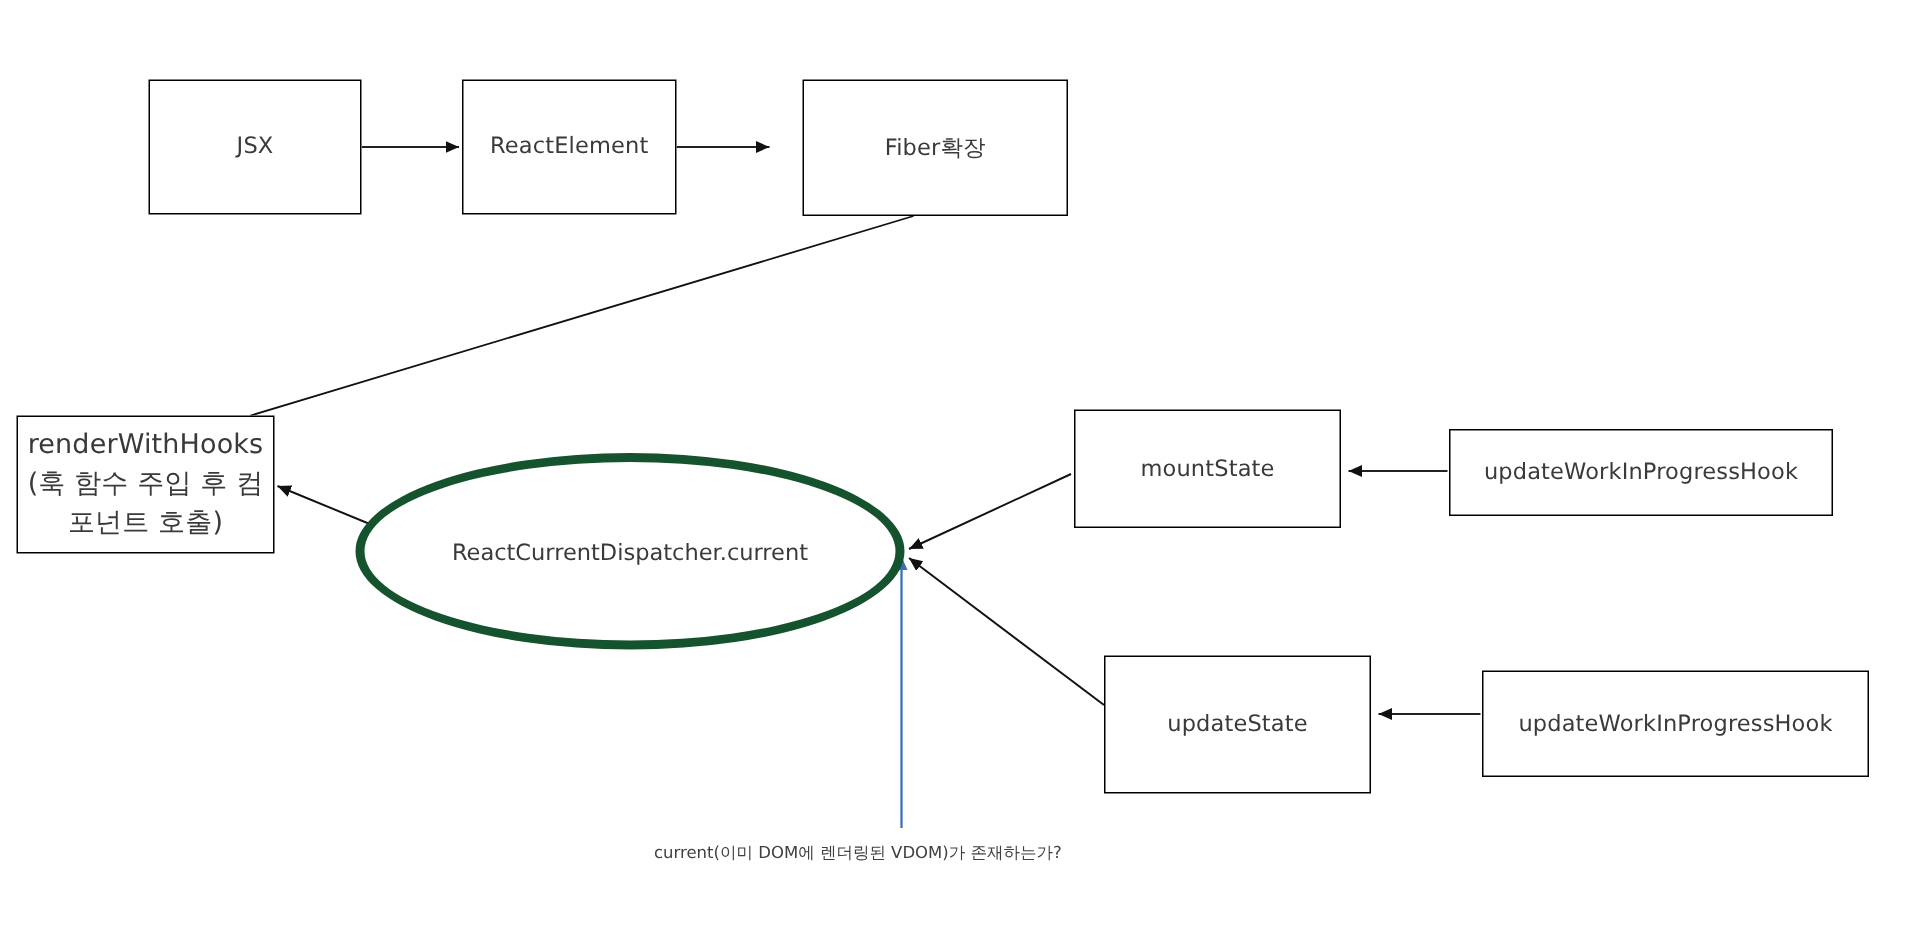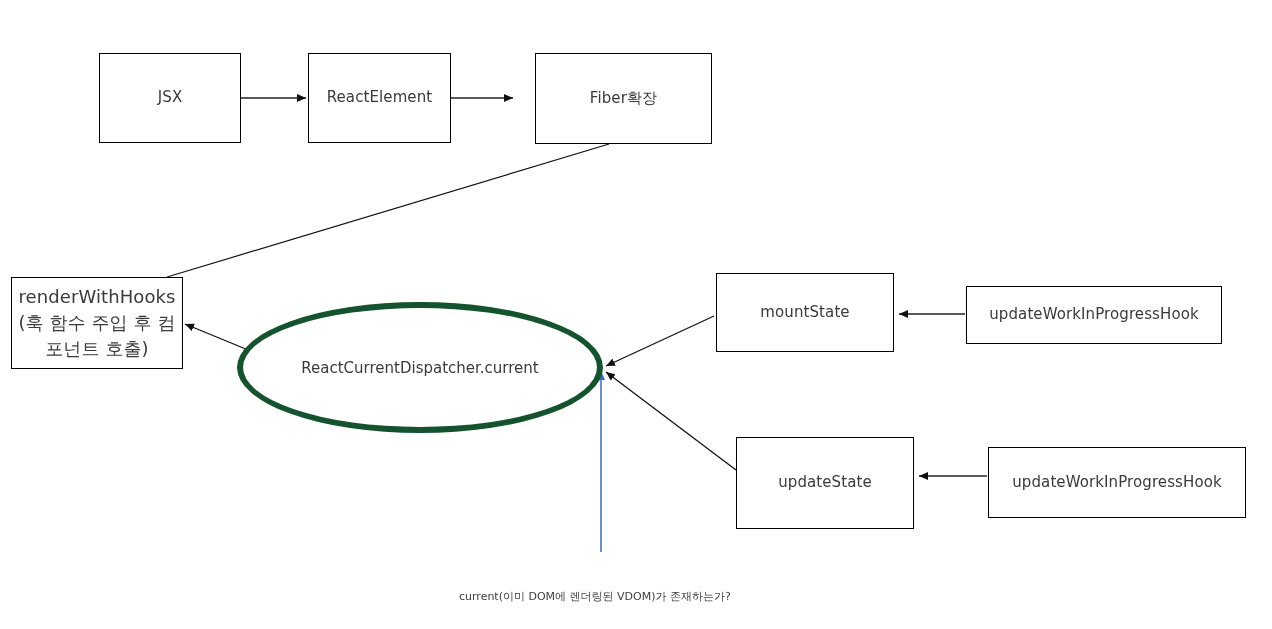--- a/index.html
+++ b/index.html
@@ -136,15 +136,15 @@
   </div>
 
   <div class="node" style="left:736px; top:437px; width:178px; height:92px;">
     <span class="node-label">updateState</span>
   </div>
 
   <div class="node" style="left:988px; top:447px; width:258px; height:71px;">
     <span class="node-label">updateWorkInProgressHook</span>
   </div>
 
-  <div class="caption" style="left:459px; top:561px;margin-top:28px;">current(이미 DOM에 렌더링된 VDOM)가 존재하는가?</div>
+  <div class="caption" style="left:436px; top:561px;">current(이미 DOM에 렌더링된 VDOM)가 존재하는가?</div>
 
 </div>
 
 </body></html>

